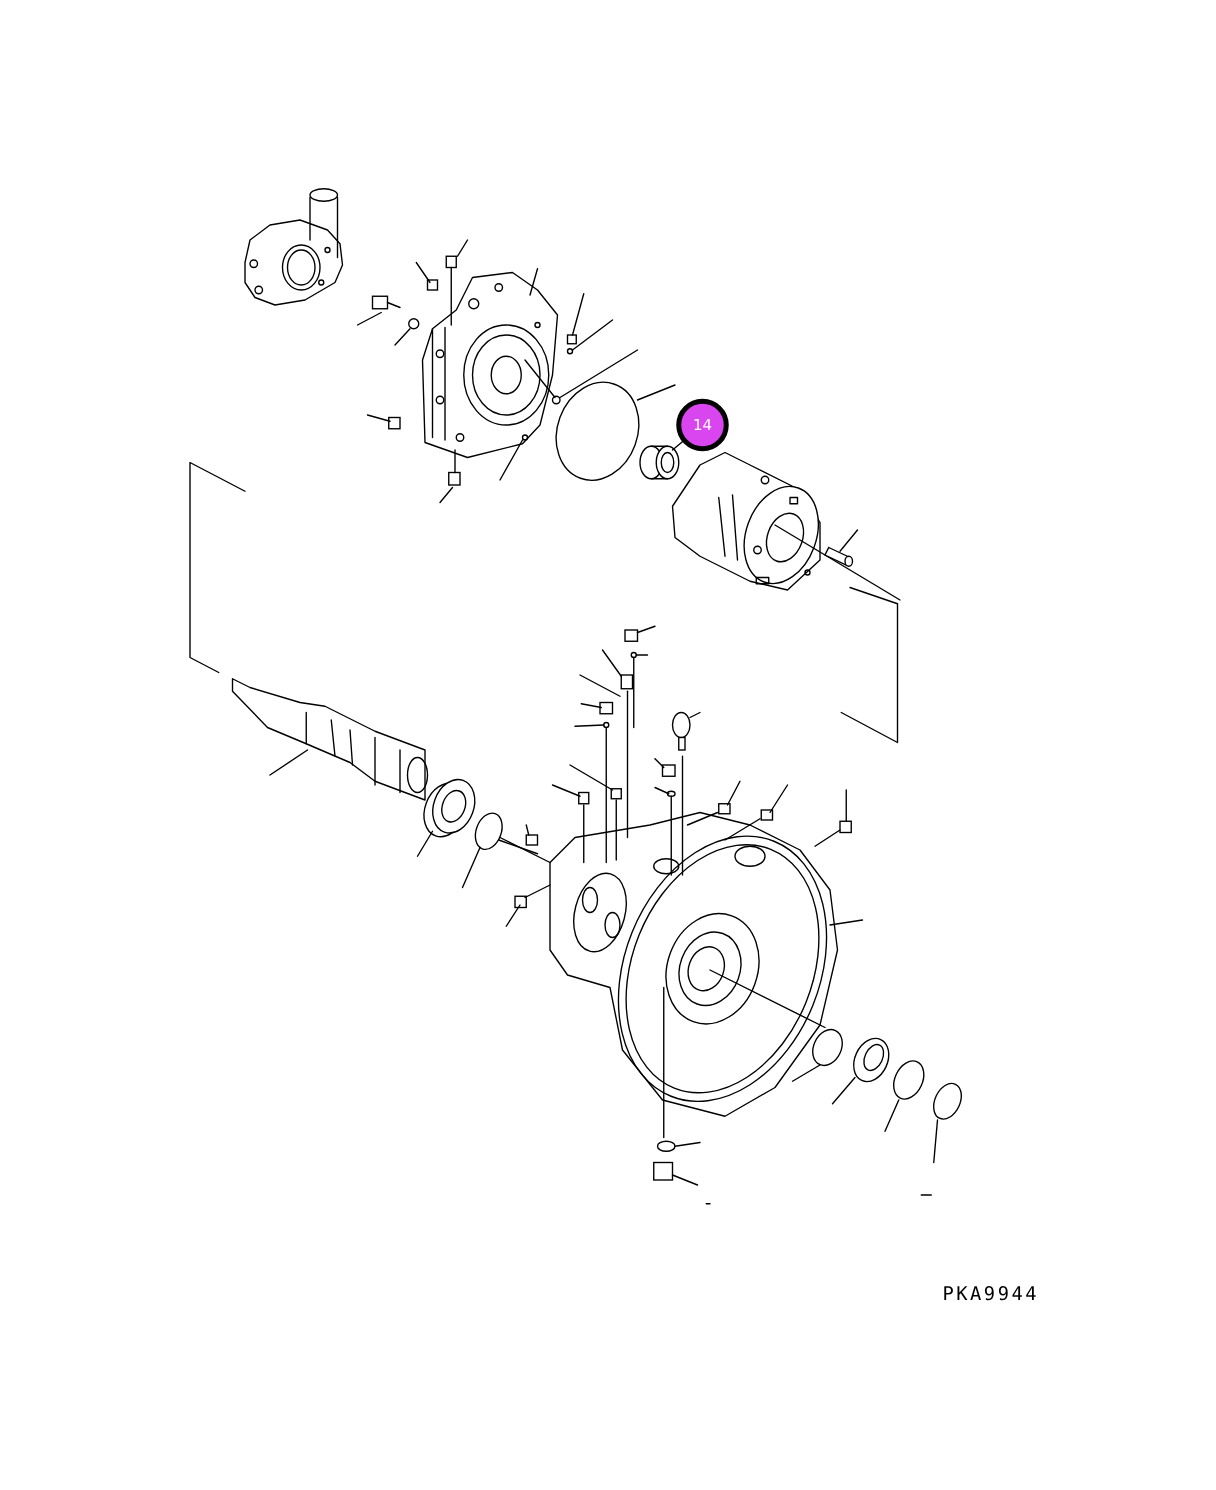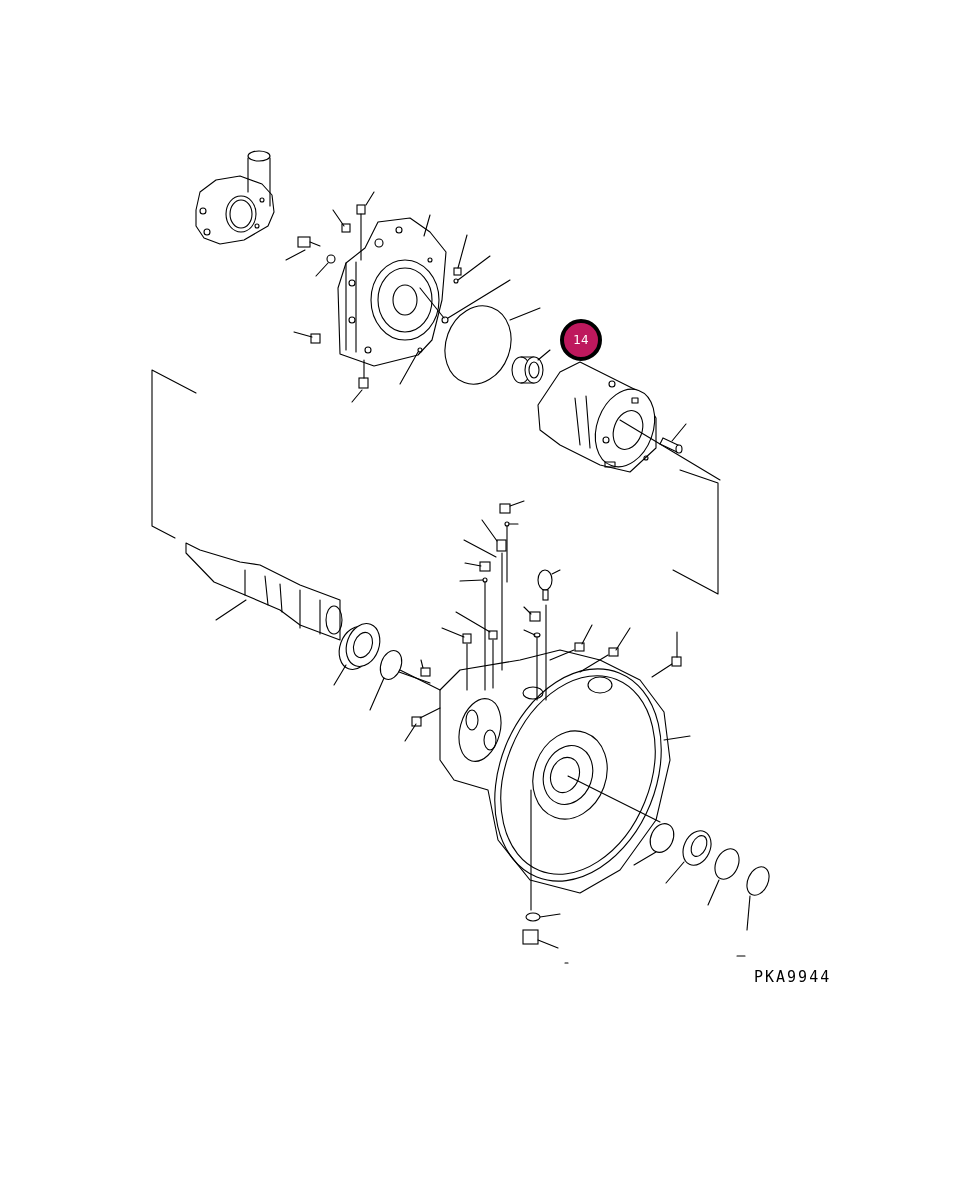--- a/index.html
+++ b/index.html
@@ -1,23 +1,23 @@
 <!DOCTYPE html>
 <html><head>
 <meta charset="utf-8">
 <style>
   html, body { margin:0; padding:0; background:#ffffff; }
   body { width:973px; height:1192px; position:relative; overflow:hidden; font-family:"DejaVu Sans", sans-serif; }
   #diagram { position:absolute; left:0; top:0; width:973px; height:1192px; }
   .ln { fill:none; stroke:#000; stroke-width:1.1; stroke-linecap:round; stroke-linejoin:round; }
   .wf { fill:#fff; stroke:#000; stroke-width:1.1; }
-  .marker { position:absolute; left:560px; top:319px; width:42px; height:42px; border-radius:50%;
-            box-sizing:border-box; border:4px solid #000; background:#be185d; color:#fff;
+  .marker { position:absolute; left:541px; top:319px; width:42px; height:42px; border-radius:50%;
+            box-sizing:border-box; border:4px solid #000; background:#d946ef; color:#fff;
             display:flex; align-items:center; justify-content:center; font-size:12px; cursor:pointer; }
-  .figcode { position:absolute; left:754px; top:968px; font-family:"DejaVu Sans Mono", monospace;
+  .figcode { position:absolute; left:754px; top:1026px; font-family:"DejaVu Sans Mono", monospace;
              font-size:15px; letter-spacing:2px; color:#000; }
 </style>
 </head>
 <body>
 
 <svg id="diagram" viewBox="0 0 973 1192" xmlns="http://www.w3.org/2000/svg">
 
   <g>
     <path class="ln" d="M196 210 L200 192 L216 180 L240 176 L262 184 L272 195 L274 212 L268 226 L244 240 L220 244 L204 238 L196 226 Z"></path>
     <path class="ln" d="M248 158 L248 192 M270 158 L270 206"></path>

